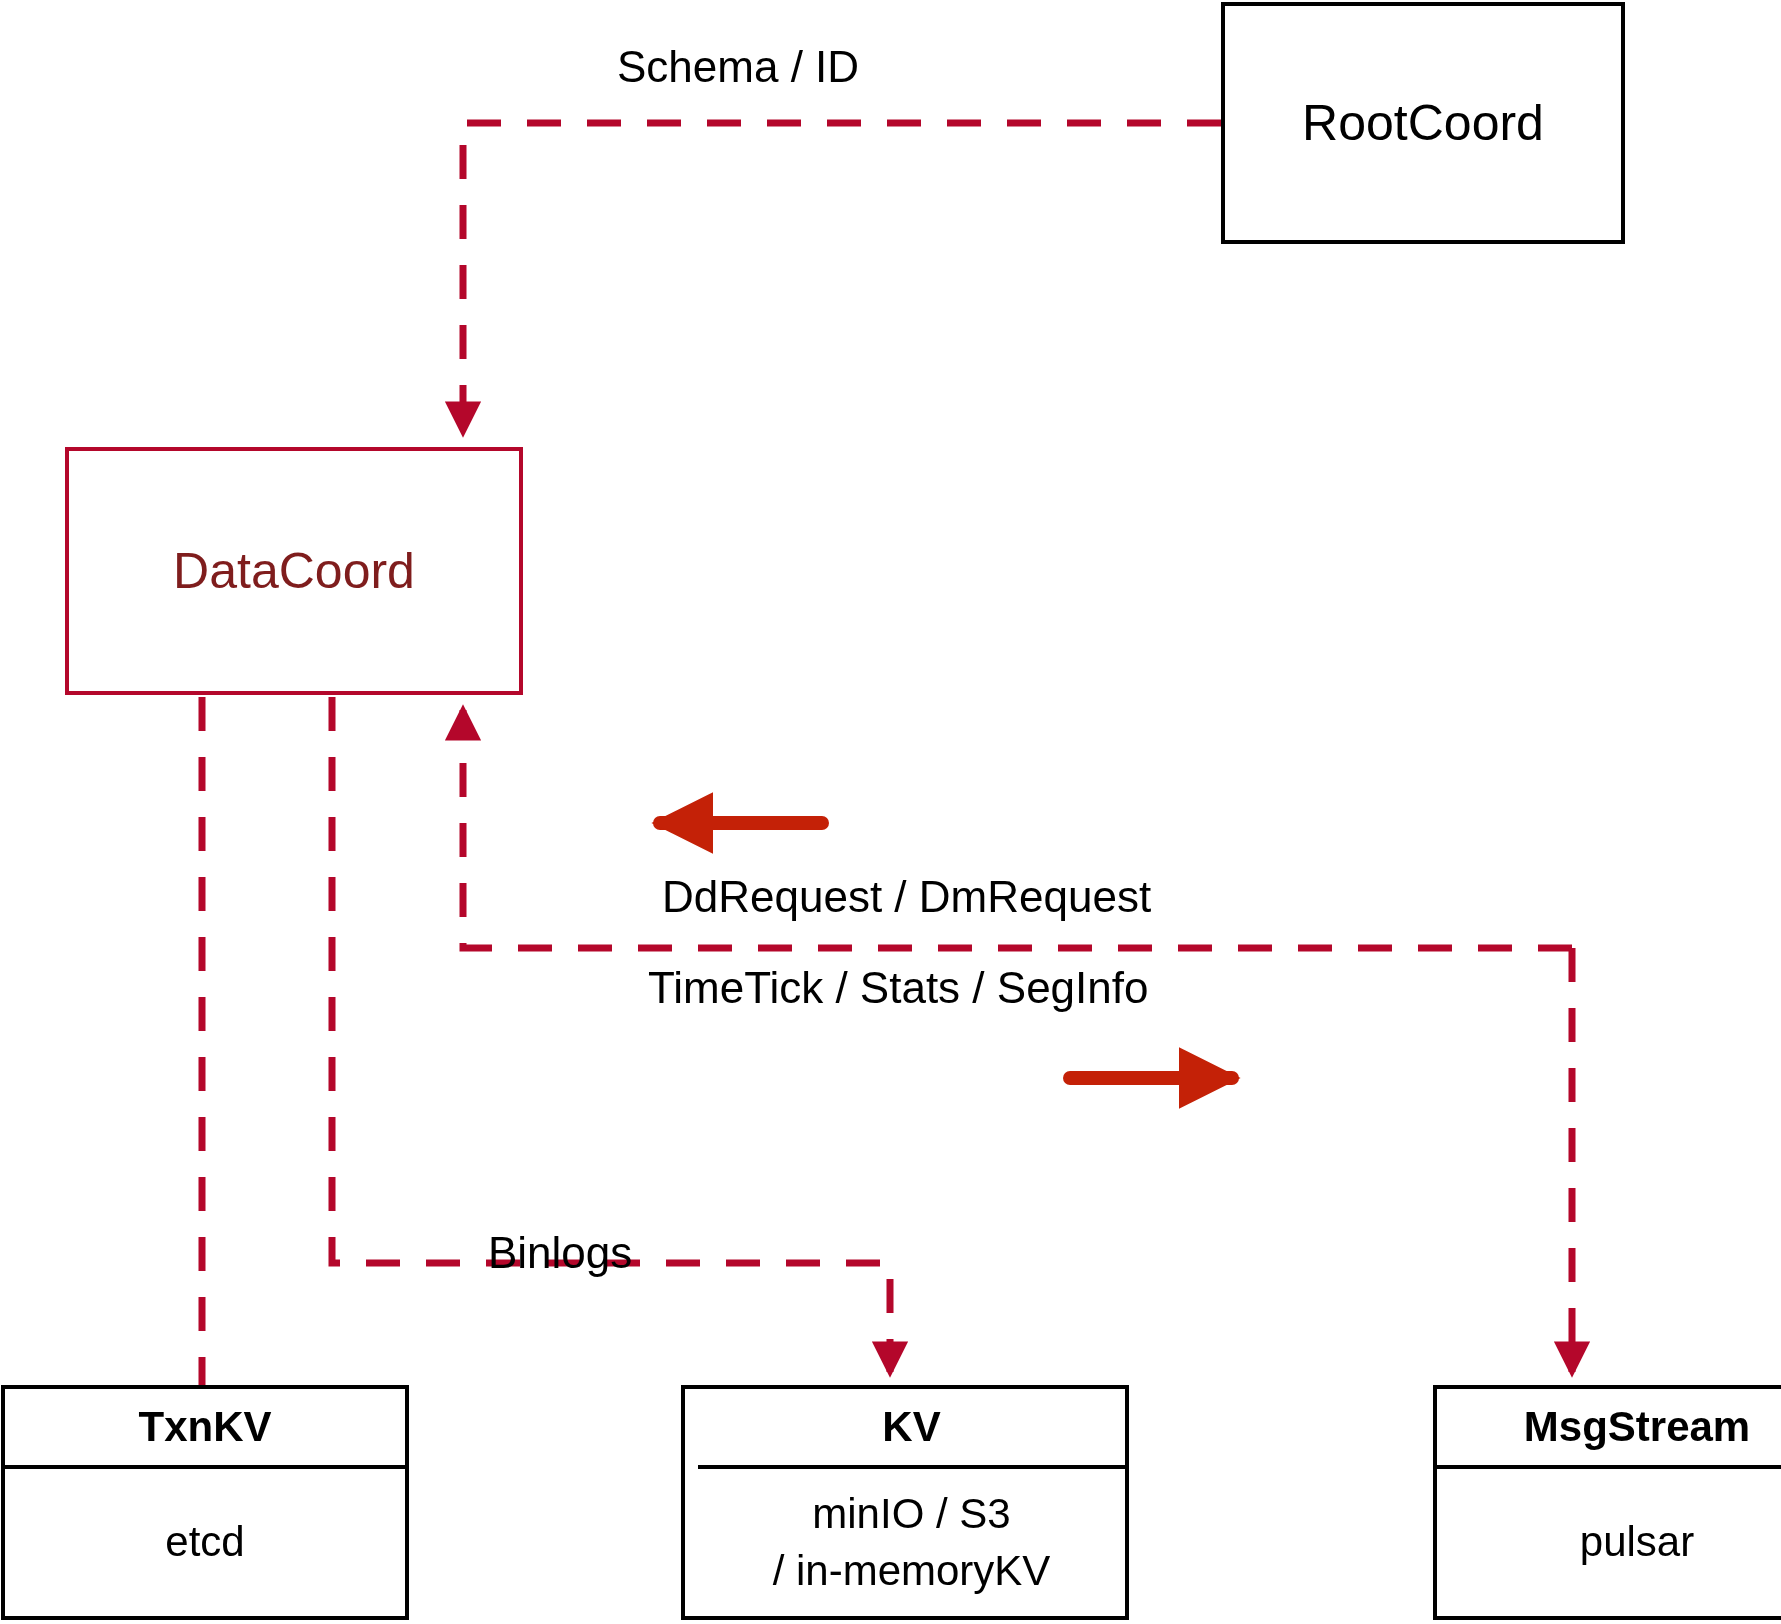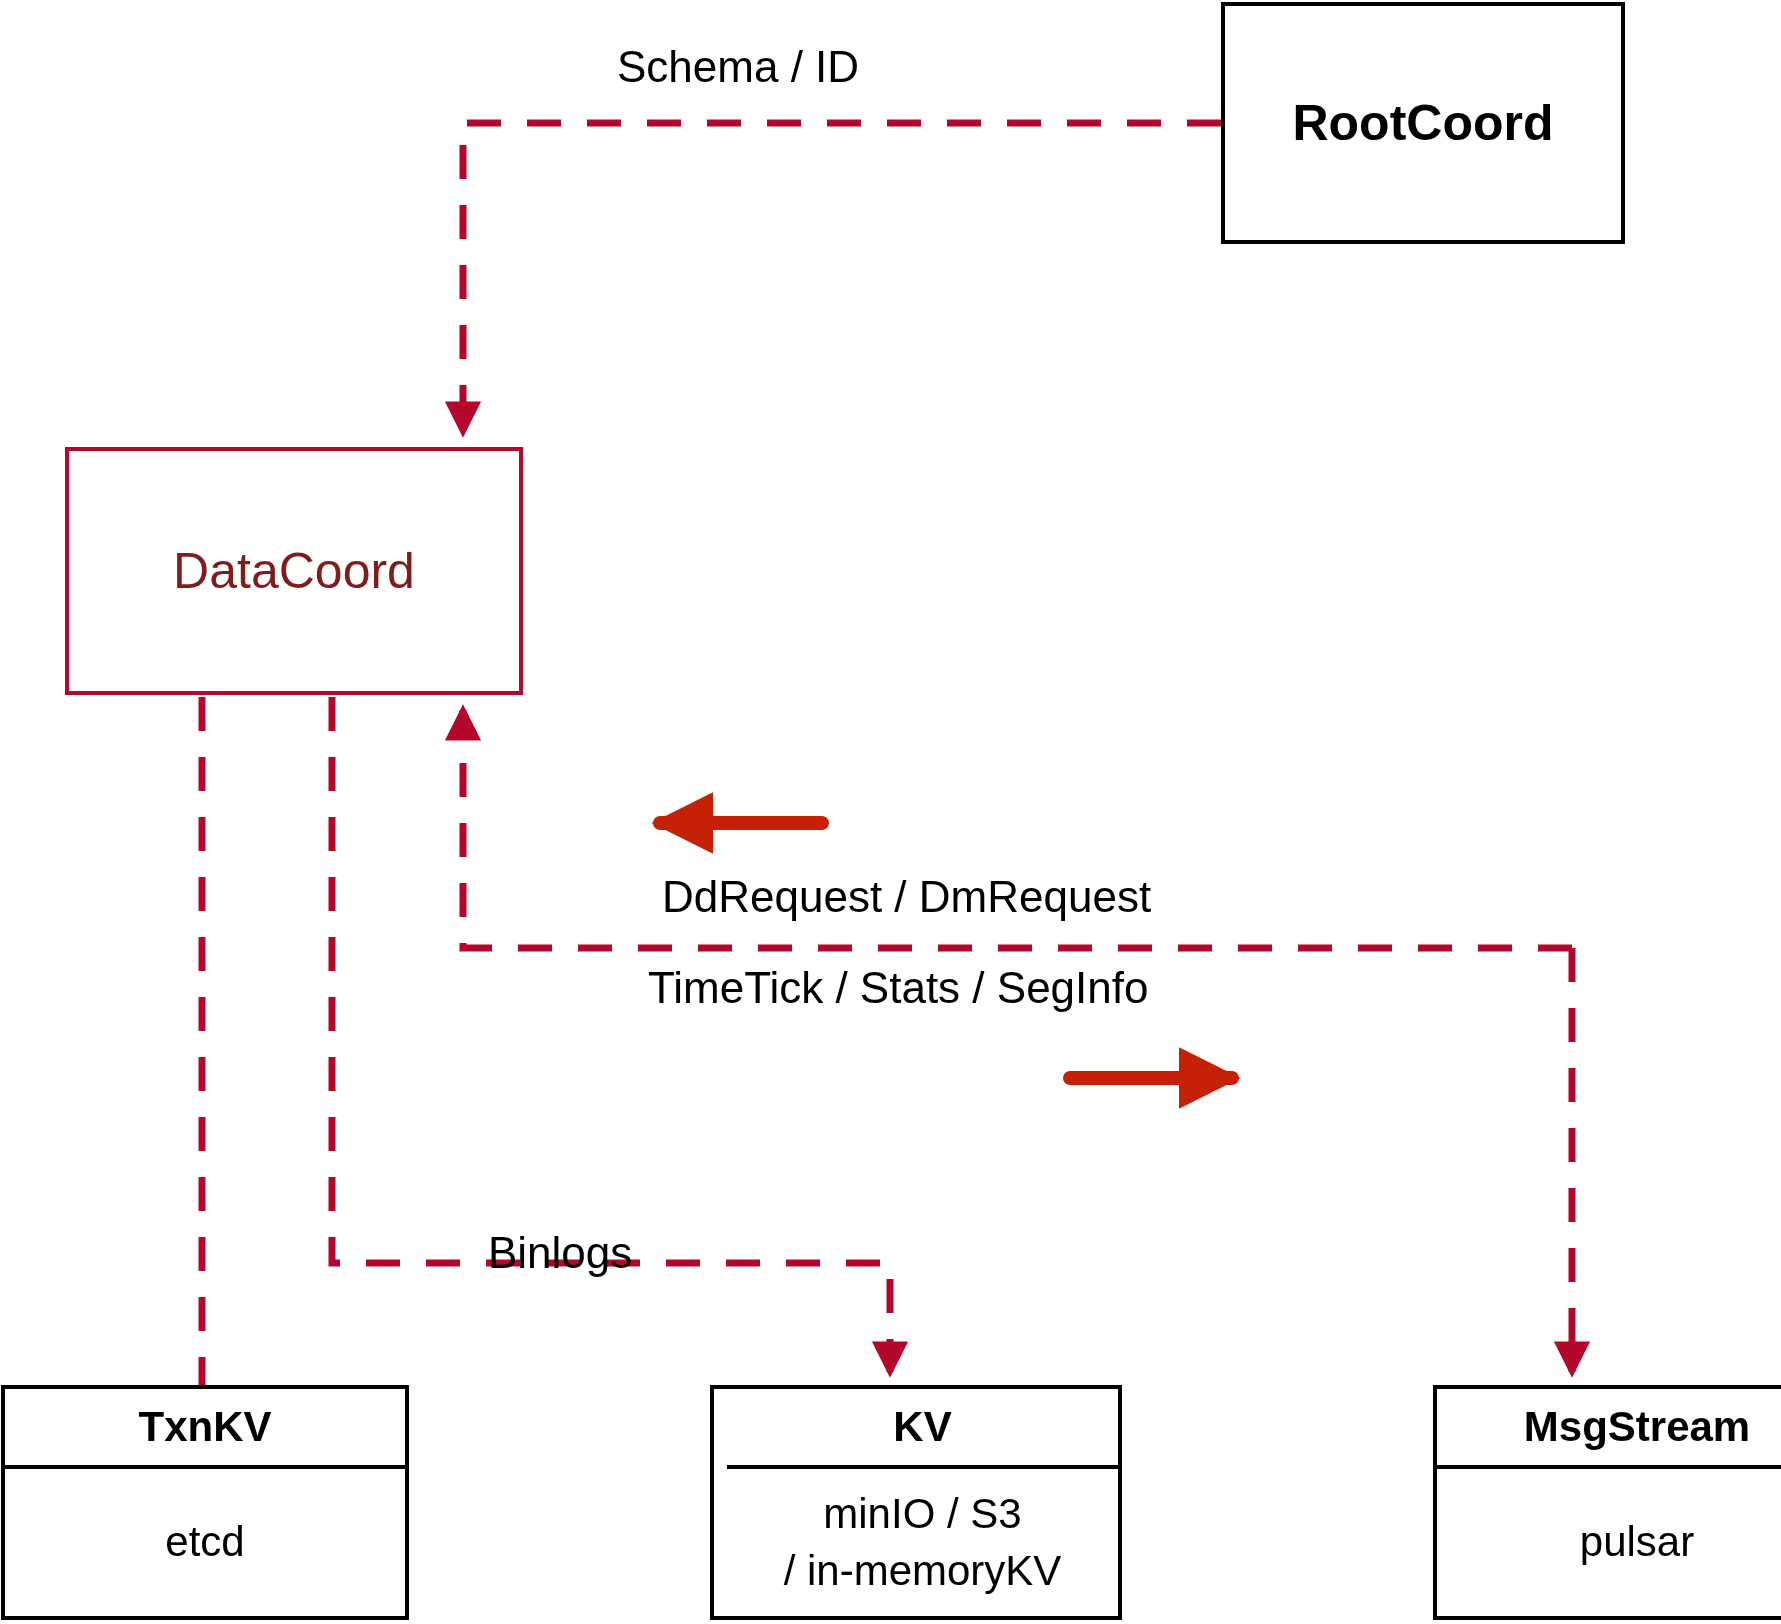--- a/index.html
+++ b/index.html
@@ -29,21 +29,21 @@
   }
   .node-plain {
     border: 4px solid #000000;
     display: flex;
     align-items: center;
     justify-content: center;
   }
   .node-plain .node-title {
     font-size: 50px;
     color: #000000;
-    font-weight: 700;
+    font-weight: 400;
   }
   .node-accent {
     border: 4px solid #B4072B;
     display: flex;
     align-items: center;
     justify-content: center;
   }
   .node-accent .node-title {
     font-size: 50px;
     color: #7f1d1d;
@@ -138,21 +138,21 @@
     <span class="node-title">DataCoord</span>
   </div>
 
   <div class="node node-split" style="left:1px; top:1385px; width:408px; height:235px;">
     <div class="hdr">TxnKV</div>
     <div class="body">
       <span class="ln">etcd</span>
     </div>
   </div>
 
-  <div class="node node-split" style="left:710px; top:1385px; width:412px; height:235px;padding-left:13px;">
+  <div class="node node-split" style="left:681px; top:1385px; width:448px; height:235px;padding-left:13px;">
     <div class="hdr">KV</div>
     <div class="body">
       <span class="ln">minIO / S3</span>
       <span class="ln">/ in-memoryKV</span>
     </div>
   </div>
 
   <div class="node node-split" style="left:1433px; top:1385px; width:408px; height:235px;">
     <div class="hdr">MsgStream</div>
     <div class="body">

